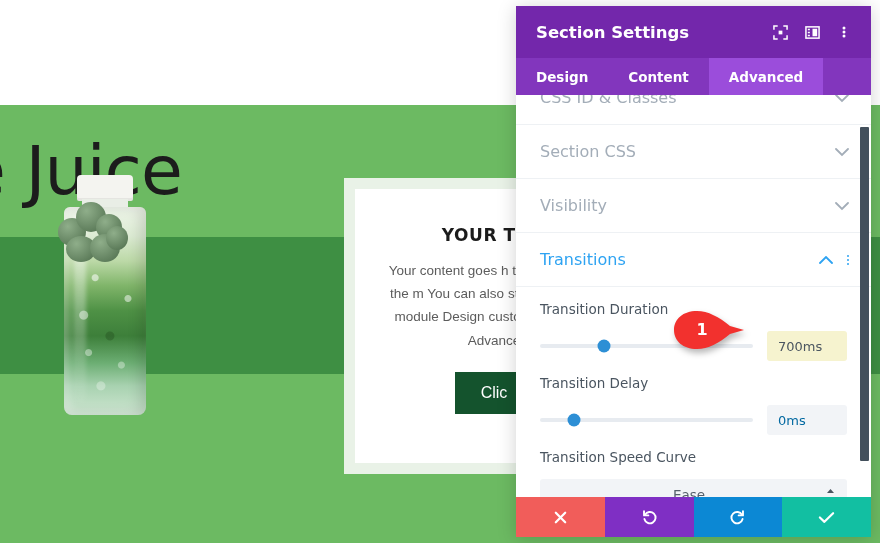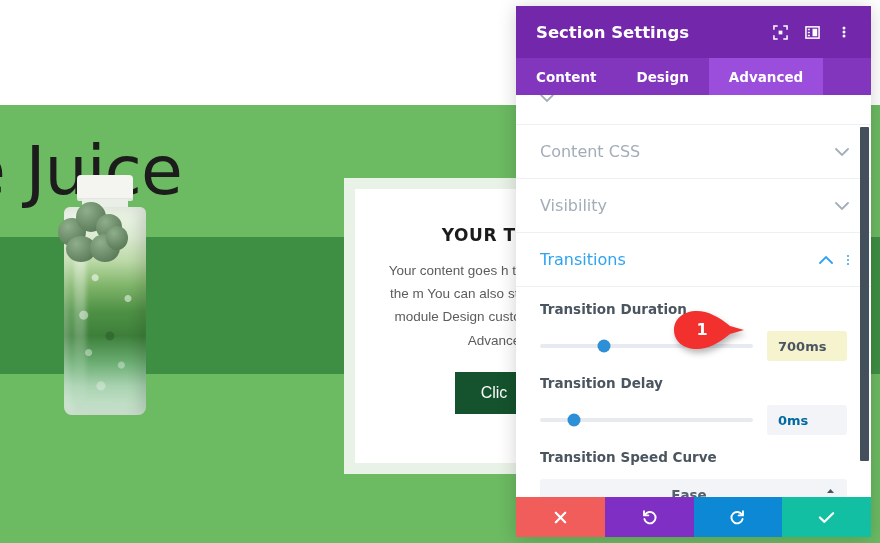--- a/index.html
+++ b/index.html
@@ -277,21 +277,21 @@
     color: #2ea3f2;
     margin-left: 14px;
     display: flex;
     flex-direction: column;
     gap: 2px;
   }
   .kebab i {
     width: 2px; height: 2px; background: currentColor; display: block; border-radius: 50%;
   }
 
-  .field-block { padding: 14px 24px 0 24px; font-weight: bold; }
+  .field-block { padding: 14px 24px 0 24px; }
   .field-label {
     font-size: 13.5px;
     color: #4a5560;
     font-family: "DejaVu Sans", sans-serif;
     margin-bottom: 14px;
   }
   .field-row {
     display: flex;
     align-items: center;
     gap: 14px;
@@ -466,38 +466,39 @@
     <div class="header-icon">
       <svg width="4" height="16" viewBox="0 0 4 16">
         <circle cx="2" cy="4" r="1.5" fill="#ffffff"></circle>
         <circle cx="2" cy="8" r="1.5" fill="#ffffff"></circle>
         <circle cx="2" cy="12" r="1.5" fill="#ffffff"></circle>
       </svg>
     </div>
   </div>
 
   <div class="panel-tabs">
+    <div class="panel-tab">Design</div>
     <div class="panel-tab">Content</div>
-    <div class="panel-tab">Design</div>
     <div class="panel-tab active">Advanced</div>
   </div>
 
   <div class="panel-scroll">
     <div class="panel-inner">
 
       <div class="accordion-row">
+        <div class="accordion-label">CSS ID &amp; Classes</div>
         <span class="chev">
           <svg width="14" height="9" viewBox="0 0 14 9">
               <path d="M1,1 L7,7 L13,1" fill="none" stroke="currentColor" stroke-width="1.8" stroke-linecap="round"></path>
             </svg>
         </span>
       </div>
 
       <div class="accordion-row">
-        <div class="accordion-label">Content CSS</div>
+        <div class="accordion-label">Section CSS</div>
         <span class="chev">
           <svg width="14" height="9" viewBox="0 0 14 9">
               <path d="M1,1 L7,7 L13,1" fill="none" stroke="currentColor" stroke-width="1.8" stroke-linecap="round"></path>
             </svg>
         </span>
       </div>
 
       <div class="accordion-row">
         <div class="accordion-label">Visibility</div>
         <span class="chev">

